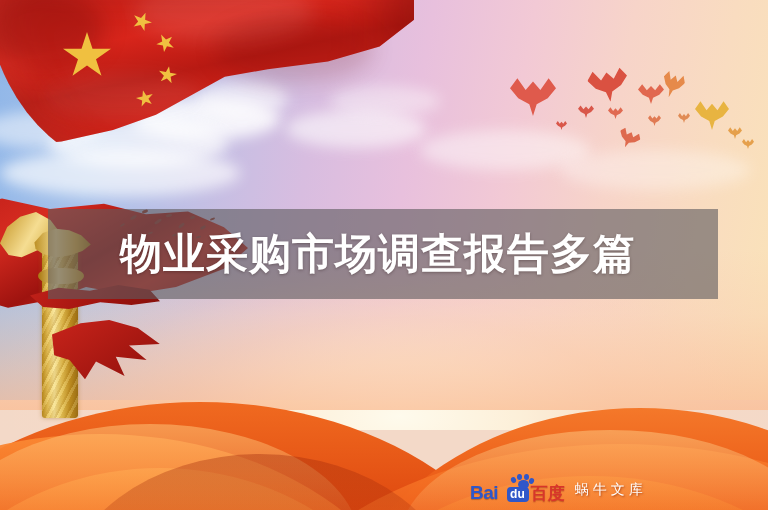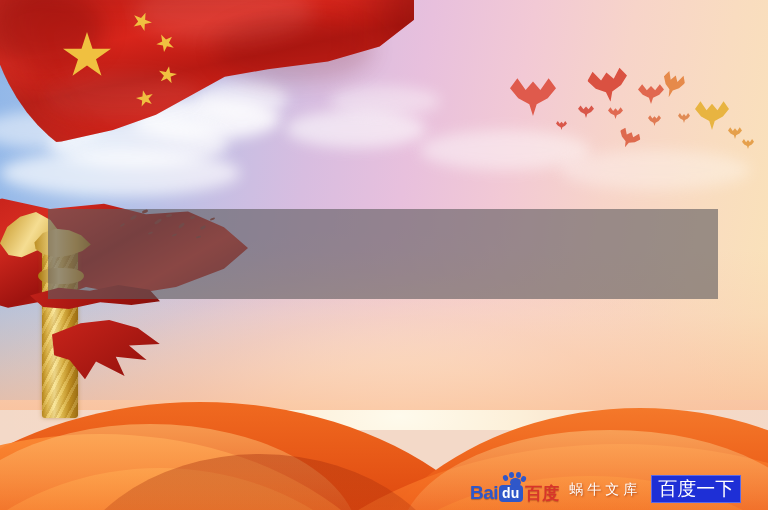--- a/index.html
+++ b/index.html
@@ -254,26 +254,26 @@
     font-weight: 700;
     font-family: "Liberation Sans", sans-serif;
     letter-spacing: -0.5px;
     line-height: 1;
     text-shadow: 0 1px 1px rgba(0,0,0,0.25);
   }
   .baidu-du-box {
     position: relative;
     background: #2f57c9;
     color: #fff;
-    font-size: 14px;
+    font-size: 12px;
     font-weight: 700;
     border-radius: 4px;
     padding: 1px 4px 1px 3px;
     line-height: 1.05;
-    margin-left: 1px;
+    margin-left: 9px;
     font-family: "Liberation Sans", sans-serif;
   }
   .paw {
     position: absolute;
     left: 3px; top: -12px;
     width: 24px; height: 16px;
   }
   .paw i {
     position: absolute;
     background: #2f57c9;
@@ -385,36 +385,36 @@
     <div class="wave" style="left:-230px;top:54px;width:660px;height:240px;background:linear-gradient(180deg,#fb8a34 0%,#ee5c16 45%,#d2350c 100%);opacity:.94;"></div>
     <div class="wave" style="left:240px;top:64px;width:760px;height:240px;background:linear-gradient(180deg,#f97e2c 0%,#e94f11 50%,#c62b08 100%);opacity:.9;"></div>
     <div class="wave" style="left:-100px;top:88px;width:520px;height:220px;background:linear-gradient(180deg,#fd9338 0%,#f0601a 48%,#d0320b 100%);opacity:.85;"></div>
     <div class="wave" style="left:310px;top:96px;width:560px;height:210px;background:linear-gradient(180deg,#fa8128 0%,#e54d0f 55%,#bf2707 100%);opacity:.8;"></div>
     <div class="wave" style="left:-60px;top:44px;width:420px;height:120px;background:linear-gradient(180deg,rgba(255,196,120,0.55),rgba(255,150,70,0));"></div>
     <div class="wave" style="left:400px;top:50px;width:420px;height:110px;background:linear-gradient(180deg,rgba(255,205,135,0.5),rgba(255,150,70,0));"></div>
     <div class="wave" style="left:60px;top:74px;width:400px;height:150px;background:linear-gradient(180deg,rgba(160,40,10,0.38),rgba(160,40,10,0));"></div>
   </div>
 
   <div class="title-band"></div>
+  <div class="title-text">物业采购市场调查报告多篇</div>
 
   <div class="watermark">
 
     <div class="baidu-logo">
       <span class="baidu-bai">Bai</span>
       <span class="baidu-du-box">
         <span class="paw">
           <i style="left:8px;top:5px;width:11px;height:9px;"></i>
           <i style="left:1px;top:2px;width:5px;height:6px;transform:rotate(-22deg);"></i>
           <i style="left:7px;top:-1px;width:5px;height:6px;"></i>
           <i style="left:14px;top:-1px;width:5px;height:6px;"></i>
           <i style="left:19px;top:3px;width:5px;height:6px;transform:rotate(22deg);"></i>
         </span>
         <span>du</span>
       </span>
       <span class="baidu-cn">百度</span>
     </div>
 
     <div class="wm-brand">蜗牛文库</div>
 
-    <div class="wm-button">百度一下</div>
   </div>
 
 </div>
 
 </body></html>

